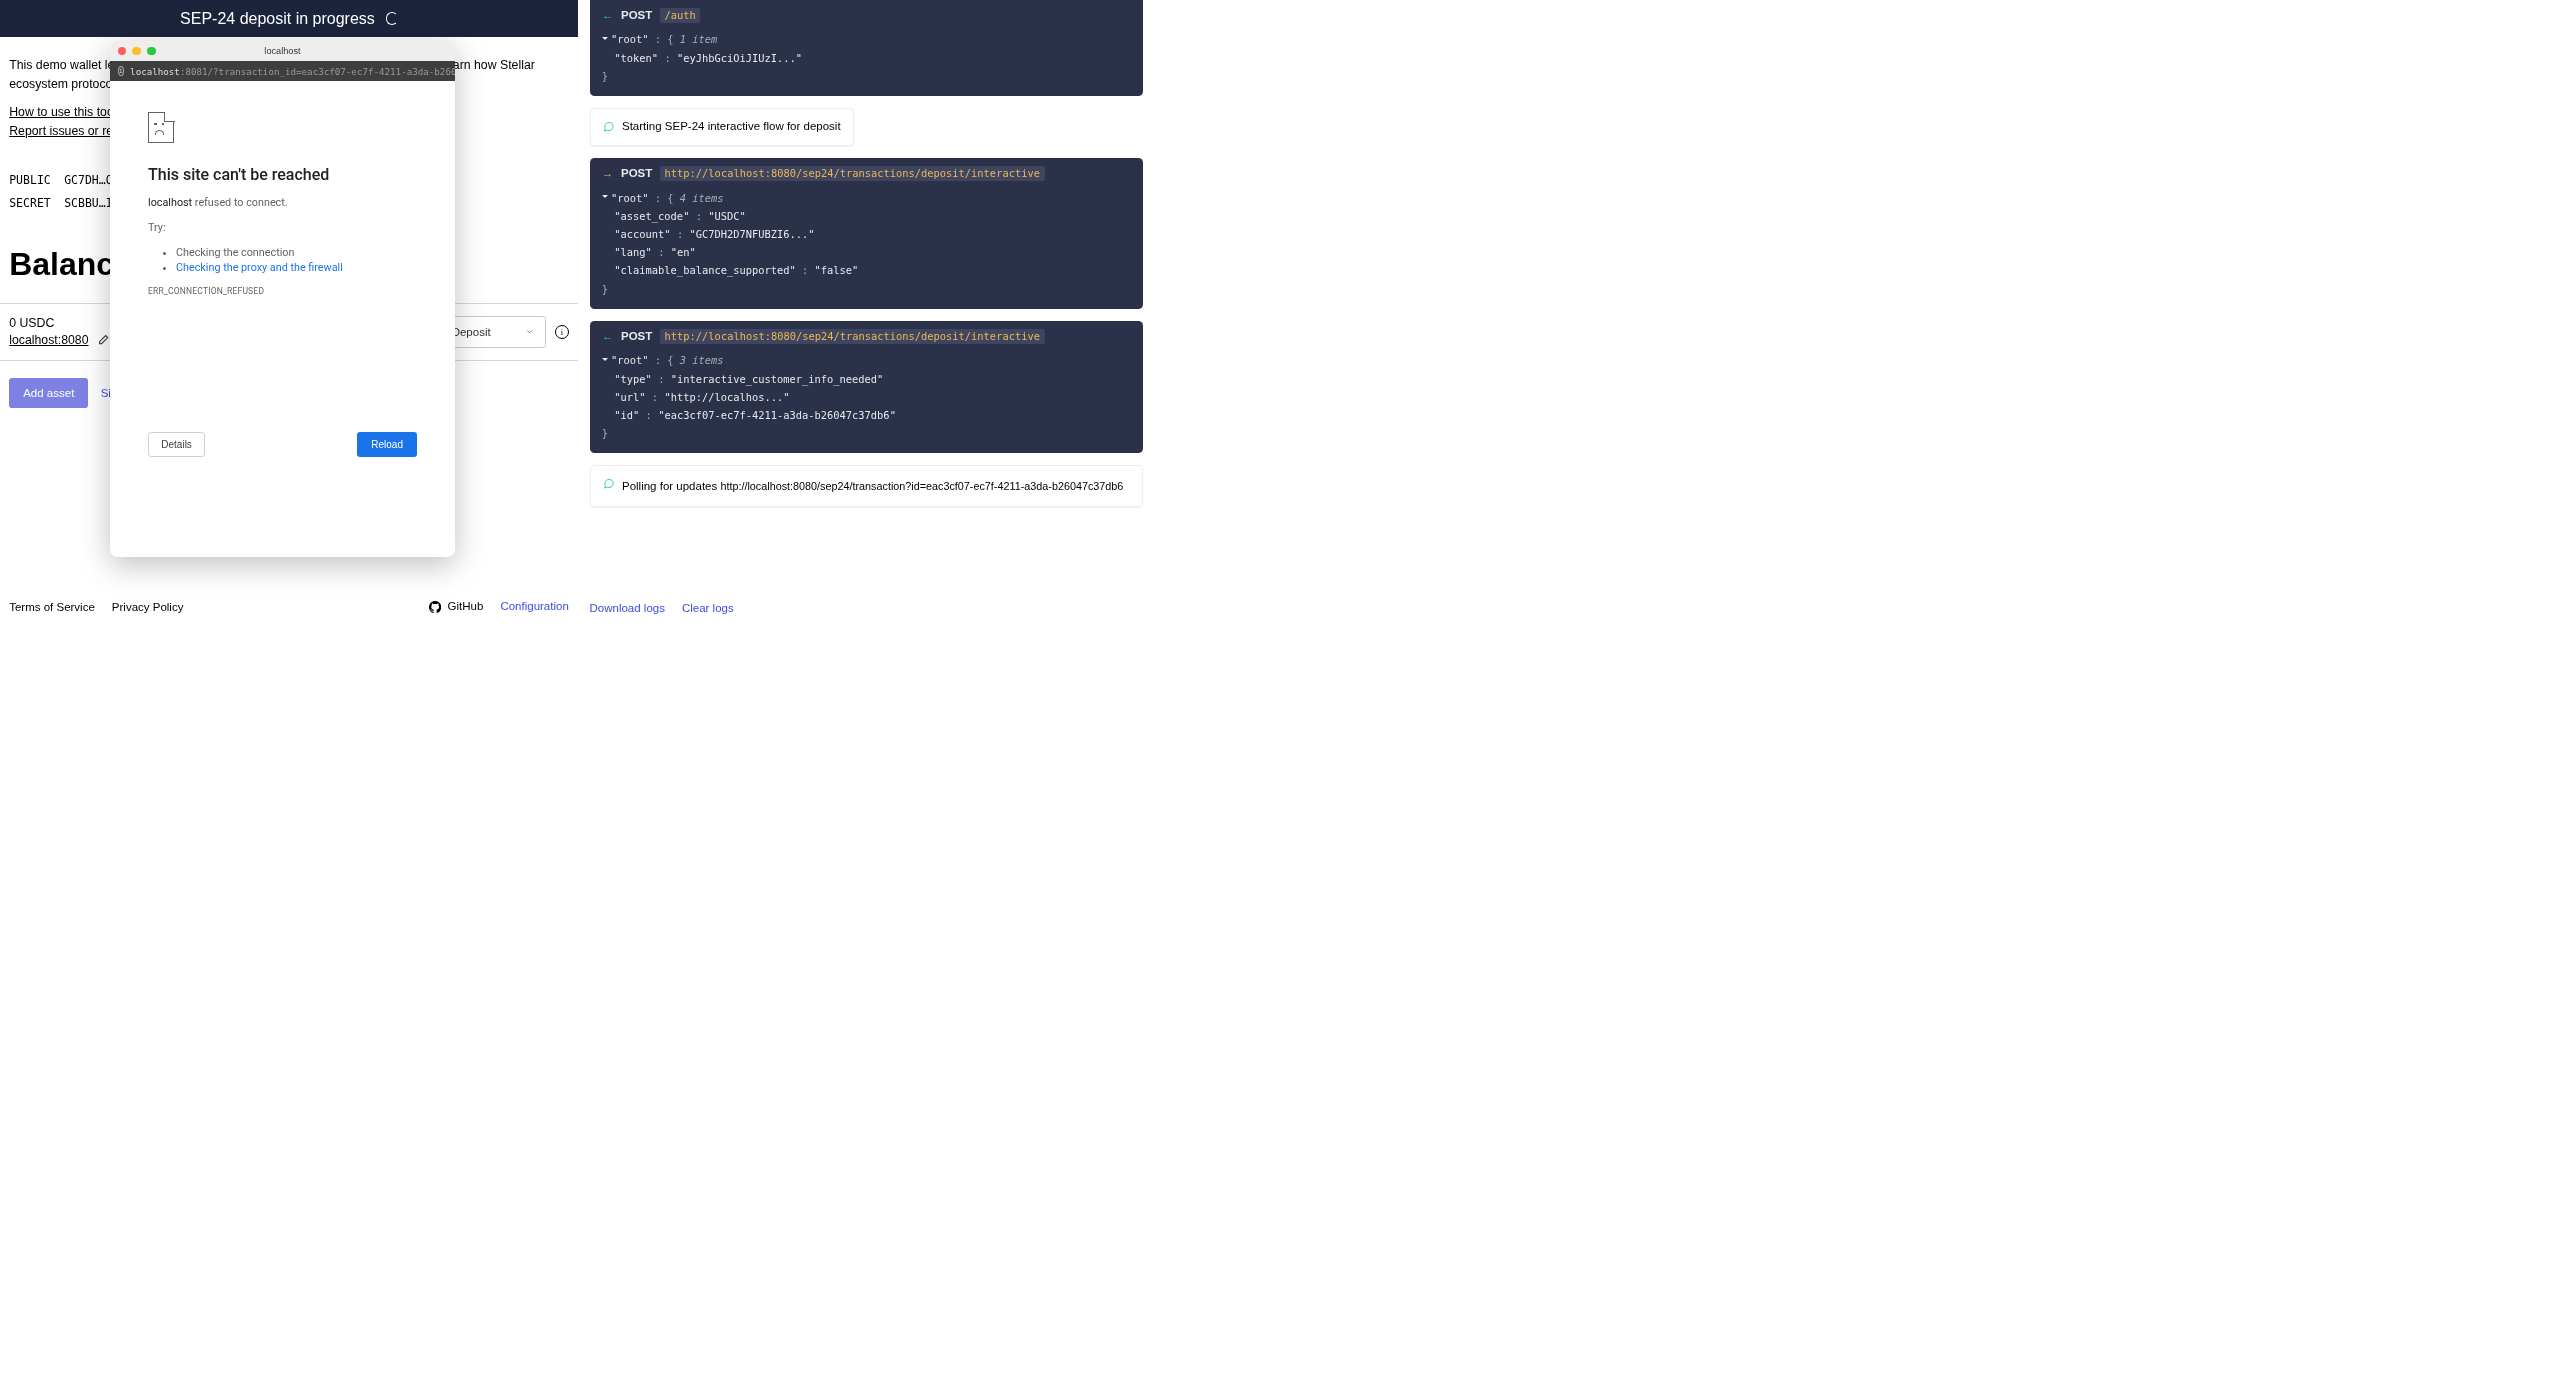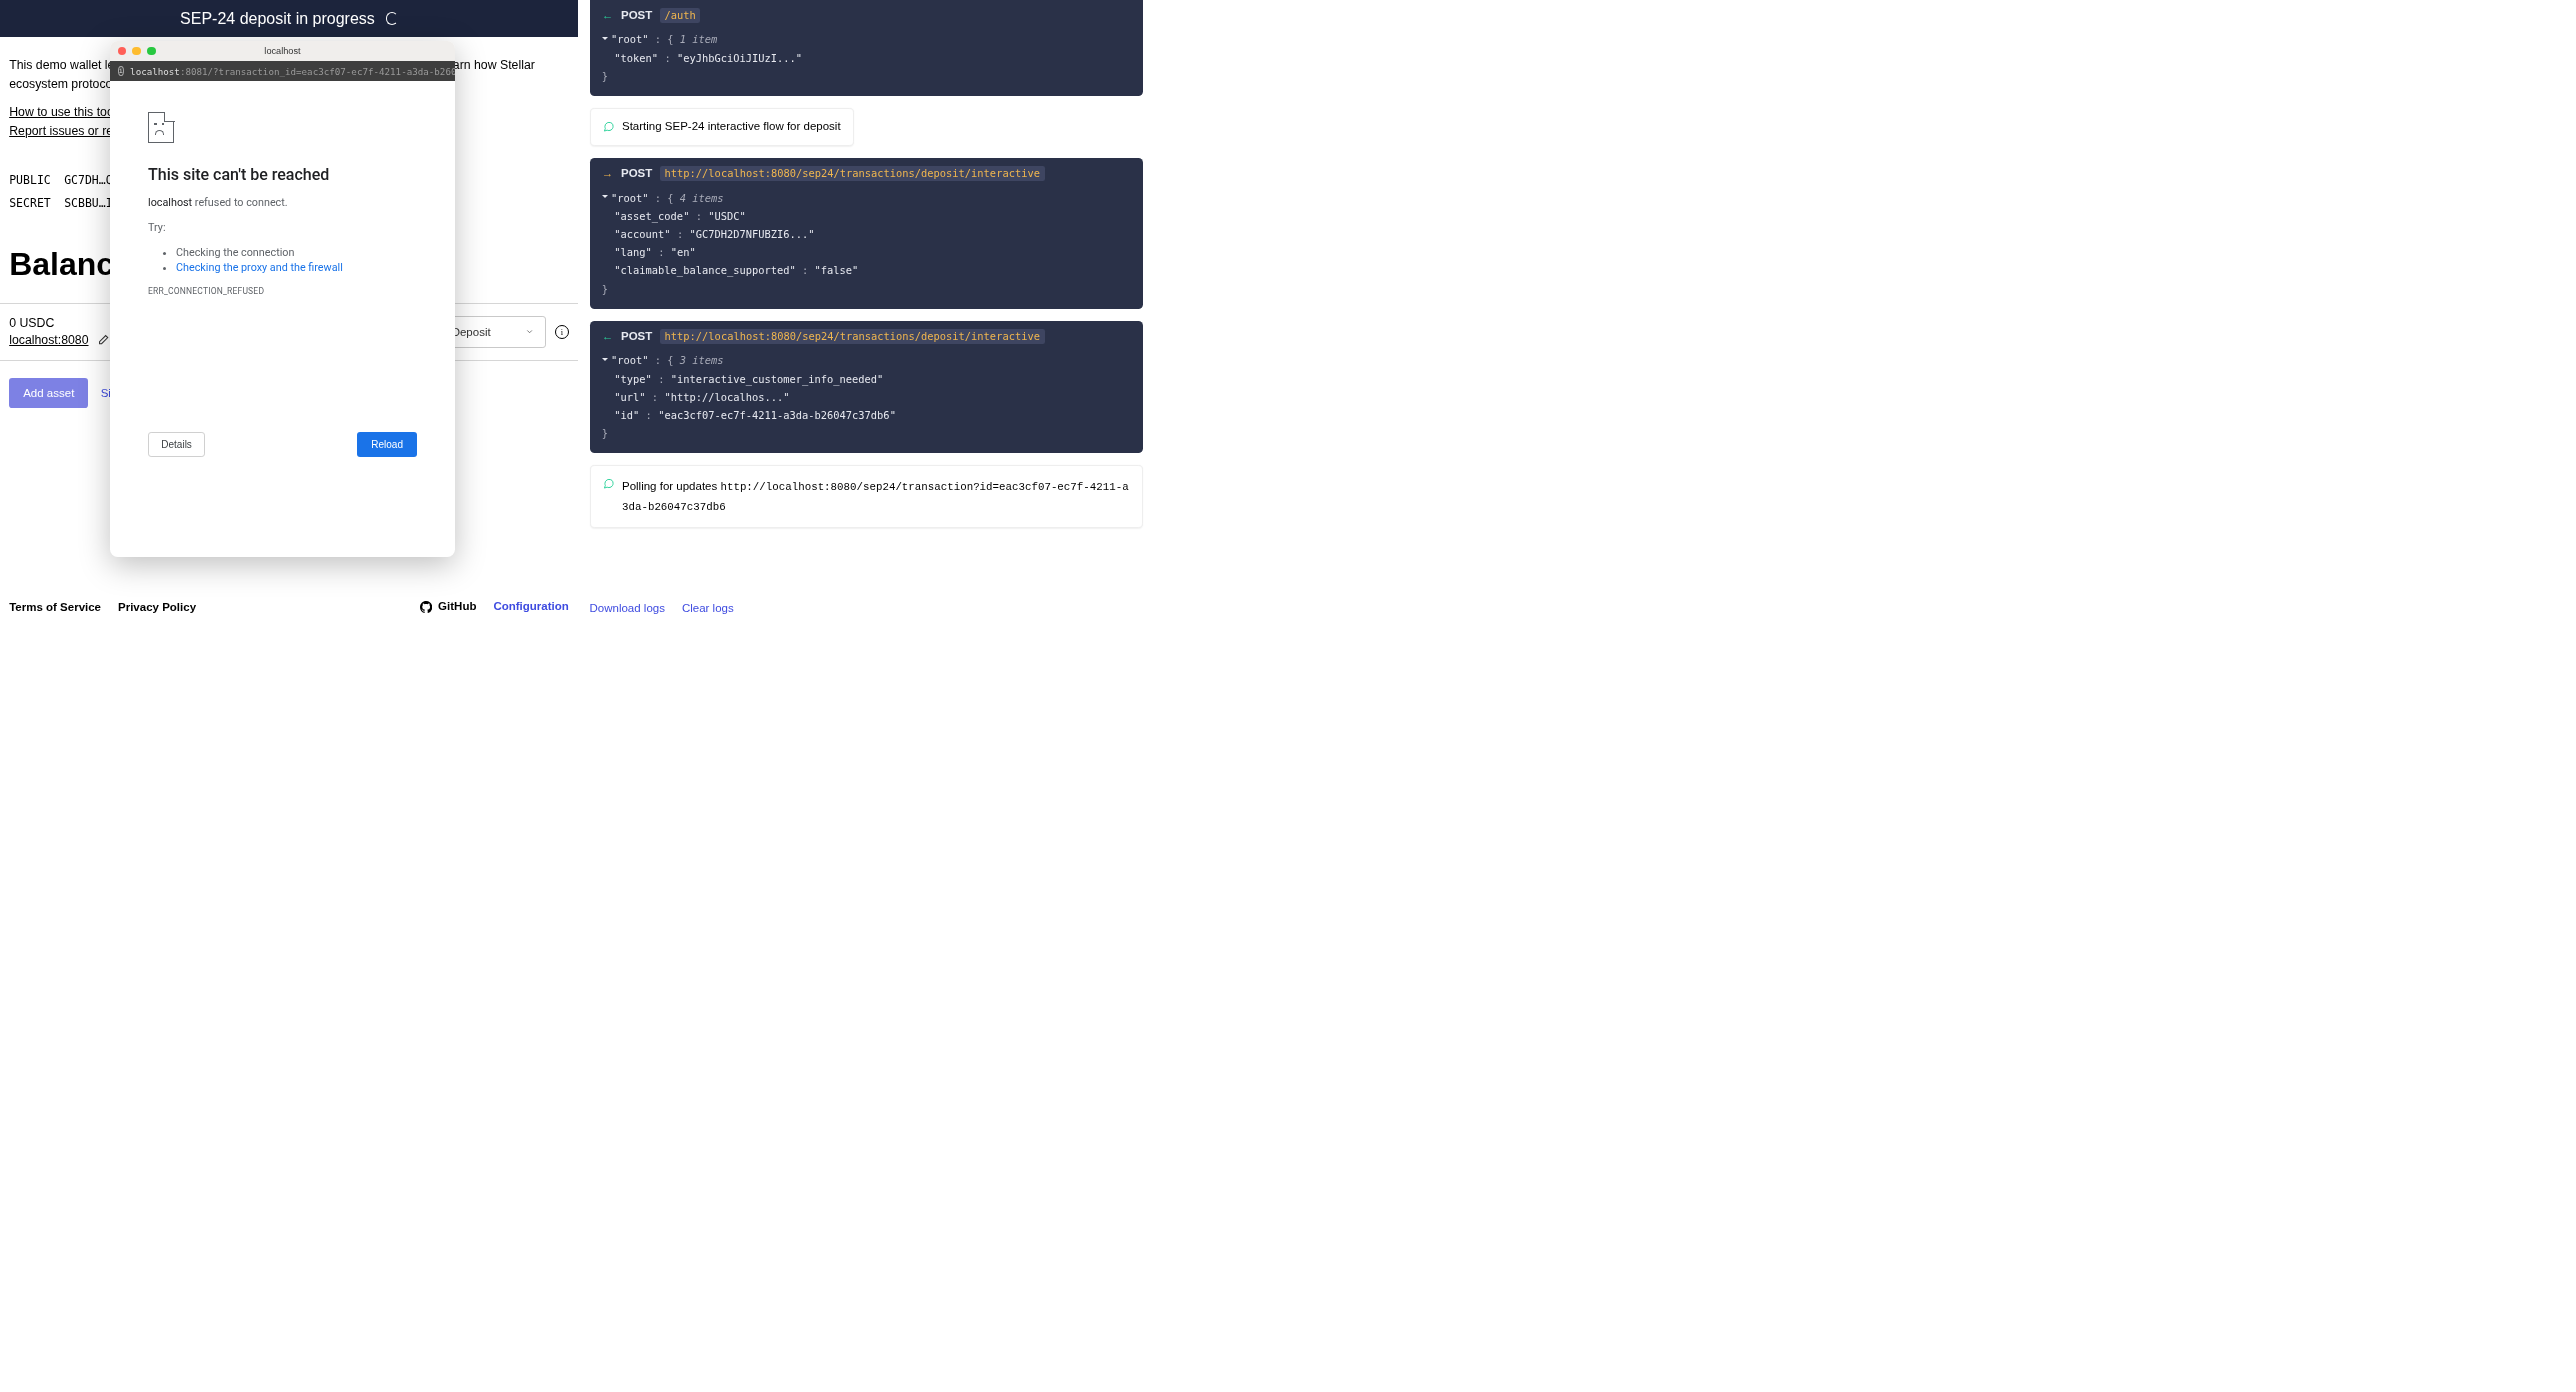--- a/index.html
+++ b/index.html
@@ -26,21 +26,21 @@
   .asset-right { margin-left: auto; display: flex; align-items: center; gap: 9.2px; }
   .select-box { border: 0.8px solid #c9c9c9; border-radius: 3.1px; height: 32px; width: 158px; display: flex; align-items: center; padding: 0 10.8px; justify-content: flex-end; color: #333; font-size: 11.5px; }
   .select-box .chev { margin-left: auto; }
   .info-ic { width: 14px; height: 14px; border: 1.2px solid #000; border-radius: 50%; display: flex; align-items: center; justify-content: center; font-size: 8.5px; font-family: serif; }
 
   .asset-actions { padding: 17px 9.2px; display: flex; gap: 12.3px; align-items: center; }
   .btn-primary { background: #7d81e4; color: #fff; border: none; border-radius: 3.1px; padding: 9.2px 14px; font-size: 11.5px; cursor: pointer; }
   .link-like { color: #3e4be0; font-size: 11.5px; }
 
   .footer { margin-top: auto; height: 37px; display: flex; align-items: center; padding: 0 9.2px; gap: 17px; }
-  .footer .txt { font-size: 11.5px; font-weight: 700; }
+  .footer .txt { font-size: 11.5px; font-weight: 400; }
   .footer .right { margin-left: auto; display: flex; align-items: center; gap: 17px; }
   .footer .github svg { vertical-align: middle; margin-right: 3.1px; }
   .footer .config { color: #3e4be0; }
 
   
   .popup { position: absolute; left: 110px; top: 41px; width: 345px; height: 516px; background: #fff; border-radius: 7.7px; box-shadow: 0 7.7px 31px rgba(0,0,0,.25); overflow: hidden; display: flex; flex-direction: column; }
   .popup-title { height: 20px; background: #f0eeec; display: flex; align-items: center; padding: 0 7.7px; position: relative; }
   .traffic { display: flex; gap: 6.2px; }
   .traffic span { width: 8.5px; height: 8.5px; border-radius: 50%; }
   .tr-r { background: #ff5f57; }
@@ -79,21 +79,21 @@
   .log-body { padding: 3.1px 12.3px 10.8px 12.3px; line-height: 1.75; white-space: pre; overflow-x: auto; }
   .tri { display: inline-block; width: 0; height: 0; border: 3.1px solid transparent; border-top: 3.8px solid #e7e9f0; margin-right: 3.1px; vertical-align: 0.8px; }
   .k { color: #e7e9f0; }
   .c { color: #a8abb8; }
   .s { color: #e7e9f0; }
   .it { color: #a8abb8; font-style: italic; }
   .plain-card { background: #fff; border: 0.8px solid #eee; border-radius: 4.6px; box-shadow: 0 0.8px 1.5px rgba(0,0,0,.06); padding: 10.8px 12.3px; margin-bottom: 12.3px; display: flex; align-items: flex-start; gap: 7.7px; font-size: 11.5px; }
   .plain-card.full { width: 100%; }
   .plain-card.shrink { width: fit-content; }
   .plain-card .ic { color: #2ad19a; margin-top: 0.8px; flex: 0 0 auto; }
-  .plain-card .mono { font-family: Liberation Mono, monospace; font-size: 10.8px; word-break: break-all; }
+  .plain-card .mono { font-family: Liberation Sans, sans-serif; font-size: 10.8px; word-break: break-all; }
 
   .right-footer { height: 34px; display: flex; align-items: center; padding: 0 11.5px; gap: 17px; }
   .right-footer a { color: #3e4be0; font-size: 11.5px; text-decoration: none; }
 
   svg.ic-comment { width: 11.5px; height: 11.5px; }
 </style>
 </head>
 <body>
 
 <div class="app">

